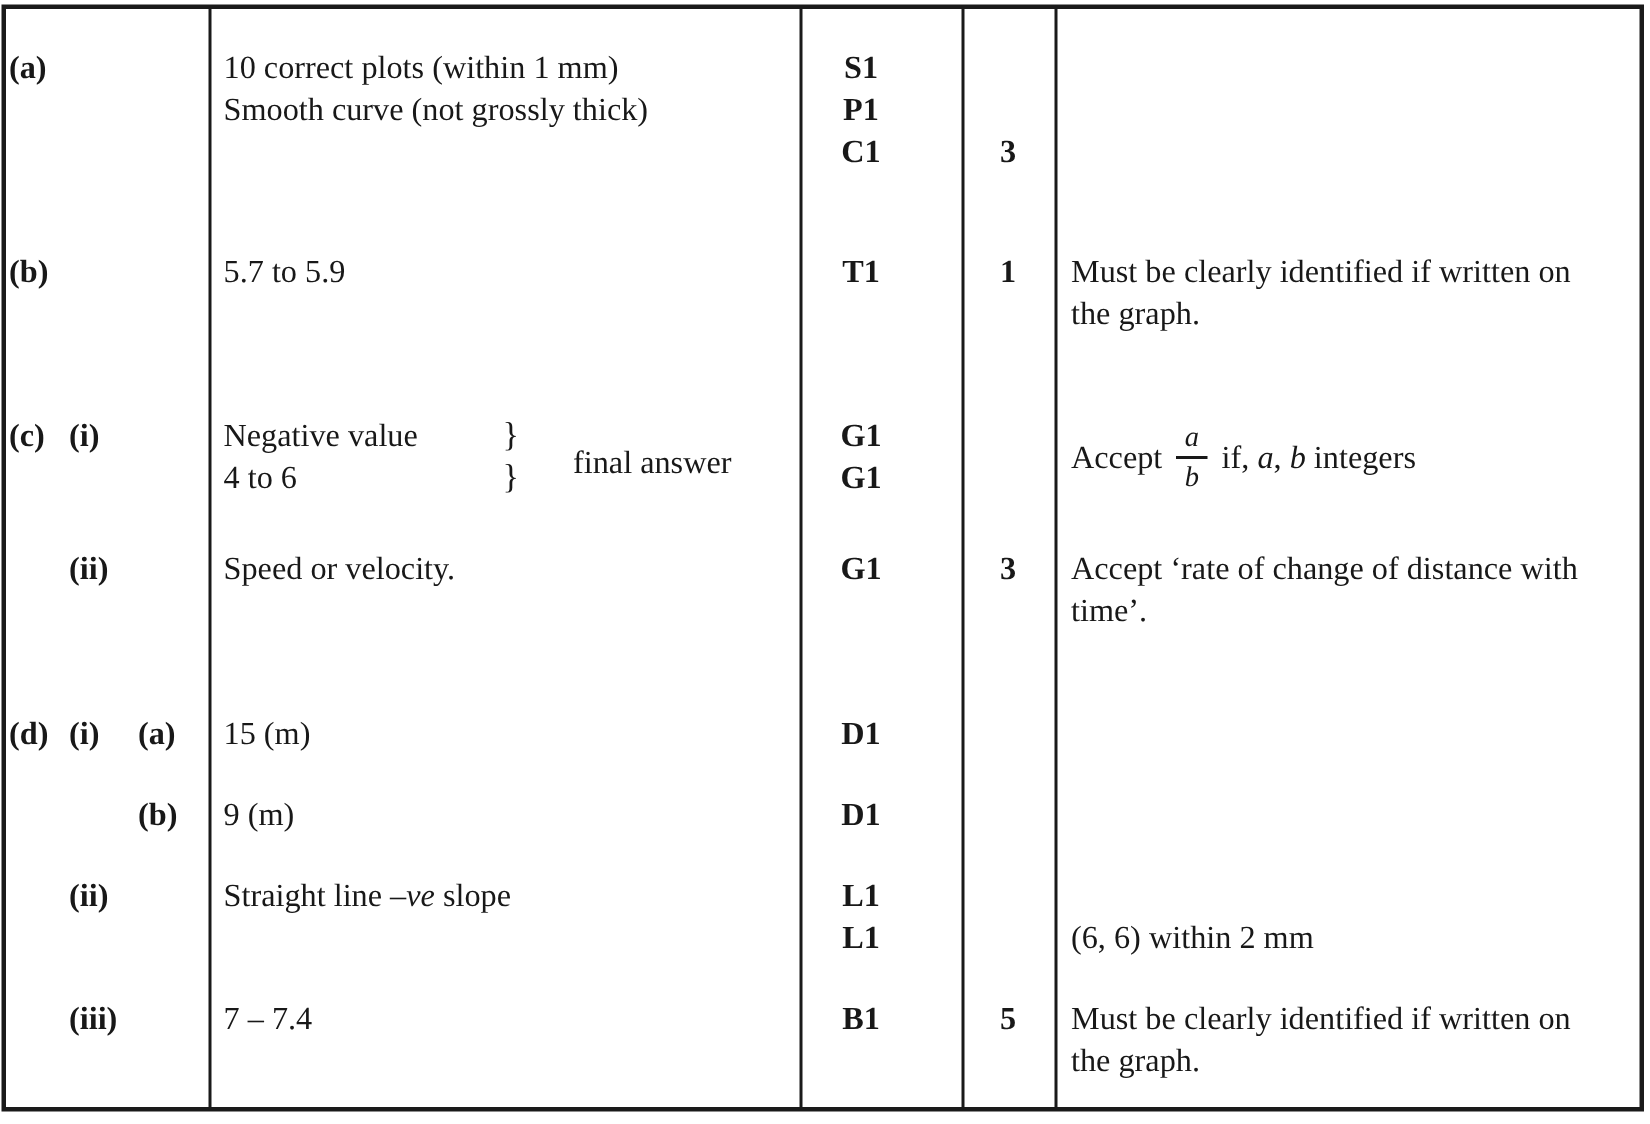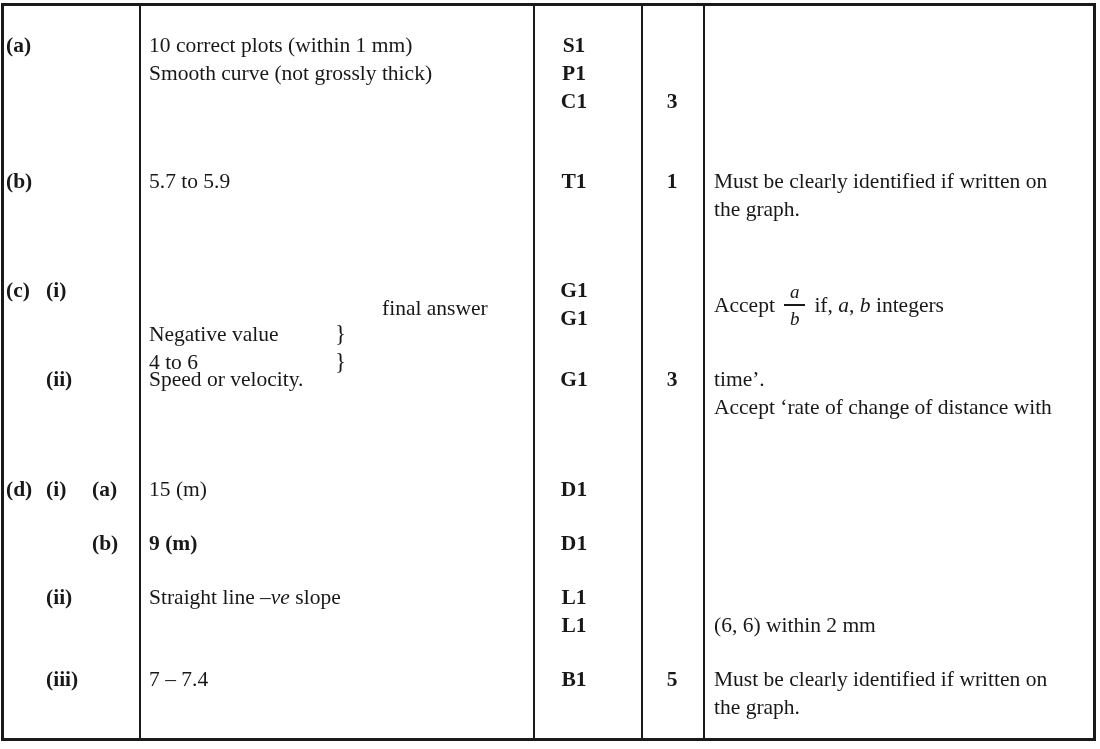--- a/index.html
+++ b/index.html
@@ -67,21 +67,21 @@
 <div class="cell answer" style="top:167px;">5.7 to 5.9</div>
 <div class="cell marks" style="top:167px;">T1</div>
 <div class="cell total" style="top:167px;">1</div>
 <div class="cell comment" style="top:167px;">
   <div>Must be clearly identified if written on</div>
   <div>the graph.</div>
 </div>
 
 <div class="cell part" style="top:276px;">(c)</div>
 <div class="cell sub" style="top:276px;">(i)</div>
-<div class="cell answer" style="top:276px;margin-top:44px;">
+<div class="cell answer" style="top:276px;">
   <div class="brace-line">
     <span>Negative value</span>
     <span class="brace">}</span>
   </div>
   <div class="brace-line">
     <span>4 to 6</span>
     <span class="brace">}</span>
   </div>
 </div>
 <div class="side-note">final answer</div>
@@ -96,32 +96,32 @@
     <span class="den">b</span>
   </span>
   <span><span>if, </span><span class="ital">a</span><span>, </span><span class="ital">b</span><span> integers</span></span>
 </div>
 
 <div class="cell sub" style="top:365px;">(ii)</div>
 <div class="cell answer" style="top:365px;">Speed or velocity.</div>
 <div class="cell marks" style="top:365px;">G1</div>
 <div class="cell total" style="top:365px;">3</div>
 <div class="cell comment" style="top:365px;">
+  <div>Accept ‘rate of change of distance with</div>
   <div>time’.</div>
-  <div>Accept ‘rate of change of distance with</div>
 </div>
 
 <div class="cell part" style="top:475px;">(d)</div>
 <div class="cell sub" style="top:475px;">(i)</div>
 <div class="cell subsub" style="top:475px;">(a)</div>
 <div class="cell answer" style="top:475px;">15 (m)</div>
 <div class="cell marks" style="top:475px;">D1</div>
 
 <div class="cell subsub" style="top:529px;">(b)</div>
-<div class="cell answer" style="top:529px;font-weight:bold;">9 (m)</div>
+<div class="cell answer" style="top:529px;">9 (m)</div>
 <div class="cell marks" style="top:529px;">D1</div>
 
 <div class="cell sub" style="top:583px;">(ii)</div>
 <div class="cell answer" style="top:583px;">
   <div><span>Straight line </span><span class="ital">–ve</span><span> slope</span></div>
 </div>
 <div class="cell marks" style="top:583px;">
   <div>L1</div>
   <div>L1</div>
 </div>

